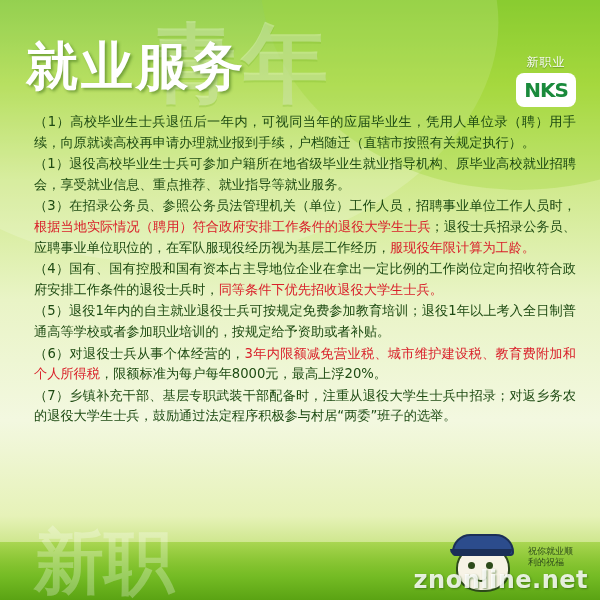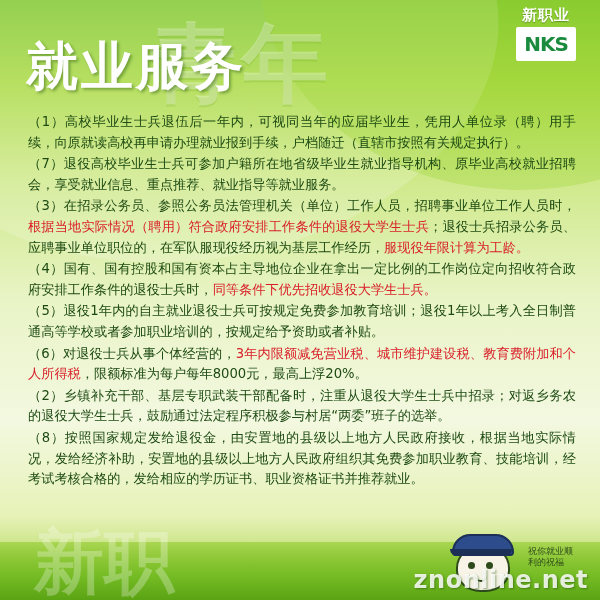--- a/index.html
+++ b/index.html
@@ -71,32 +71,33 @@
 
   
   .logo {
     position: absolute;
     right: 8px;
     top: 6px;
     width: 92px;
     text-align: center;
   }
   .logo-text {
-    font-size: 15px;
-    font-weight: bold;
+    font-size: 12px;
+    font-weight: normal;
     color: #ffffff;
     letter-spacing: 1px;
     text-shadow: 0 1px 1px rgba(60,110,10,0.6);
+    margin-top: 48px;
   }
   .logo-box {
     margin: 2px auto 0;
     width: 60px;
     height: 34px;
     background: #ffffff;
-    border-radius: 2px;
+    border-radius: 8px;
     display: flex;
     align-items: center;
     justify-content: center;
   }
   .logo-box-text {
     font-size: 20px;
     font-weight: bold;
     color: #1a8a3c;
     font-family: "DejaVu Sans", "Liberation Sans", sans-serif;
     letter-spacing: -1px;
@@ -119,21 +120,21 @@
     position: absolute;
     left: 28px;
     top: 112px;
     width: 548px;
     font-size: 13.2px;
     line-height: 20.6px;
     color: #1d4a12;
     text-align: justify;
   }
   .para {
-    margin: 0 0 1px 0;
+    margin: 0 0 1px 6px;
     text-indent: 0;
   }
   .hl {
     color: #d9202a;
   }
 
   
   .mascot {
     position: absolute;
     right: 76px;
@@ -227,27 +228,26 @@
     <div class="logo-text">新职业</div>
     <div class="logo-box">
       <span class="logo-box-text">NKS</span>
     </div>
   </div>
 
   <div class="title">就业服务</div>
 
   <div class="content">
     <p class="para" id="para-1"><span>（1）高校毕业生士兵退伍后一年内，可视同当年的应届毕业生，凭用人单位录（聘）用手续，向原就读高校再申请办理就业报到手续，户档随迁（直辖市按照有关规定执行）。</span></p>
-    <p class="para" id="para-2"><span>（7）退役高校毕业生士兵可参加户籍所在地省级毕业生就业指导机构、原毕业高校就业招聘会，享受就业信息、重点推荐、就业指导等就业服务。</span></p>
+    <p class="para" id="para-2"><span>（1）退役高校毕业生士兵可参加户籍所在地省级毕业生就业指导机构、原毕业高校就业招聘会，享受就业信息、重点推荐、就业指导等就业服务。</span></p>
     <p class="para" id="para-3"><span>（3）在招录公务员、参照公务员法管理机关（单位）工作人员，招聘事业单位工作人员时，</span><span class="hl">根据当地实际情况（聘用）符合政府安排工作条件的退役大学生士兵</span><span>；退役士兵招录公务员、应聘事业单位职位的，在军队服现役经历视为基层工作经历，</span><span class="hl">服现役年限计算为工龄。</span></p>
     <p class="para" id="para-4"><span>（4）国有、国有控股和国有资本占主导地位企业在拿出一定比例的工作岗位定向招收符合政府安排工作条件的退役士兵时，</span><span class="hl">同等条件下优先招收退役大学生士兵。</span></p>
     <p class="para" id="para-5"><span>（5）退役1年内的自主就业退役士兵可按规定免费参加教育培训；退役1年以上考入全日制普通高等学校或者参加职业培训的，按规定给予资助或者补贴。</span></p>
     <p class="para" id="para-6"><span>（6）对退役士兵从事个体经营的，</span><span class="hl">3年内限额减免营业税、城市维护建设税、教育费附加和个人所得税</span><span>，限额标准为每户每年8000元，最高上浮20%。</span></p>
-    <p class="para" id="para-7"><span>（2）乡镇补充干部、基层专职武装干部配备时，注重从退役大学生士兵中招录；对返乡务农的退役大学生士兵，鼓励通过法定程序积极参与村居“两委”班子的选举。</span></p>
-    <p class="para" id="para-8"><span>（8）按照国家规定发给退役金，由安置地的县级以上地方人民政府接收，根据当地实际情况，发给经济补助，安置地的县级以上地方人民政府组织其免费参加职业教育、技能培训，经考试考核合格的，发给相应的学历证书、职业资格证书并推荐就业。</span></p>
+    <p class="para" id="para-7"><span>（7）乡镇补充干部、基层专职武装干部配备时，注重从退役大学生士兵中招录；对返乡务农的退役大学生士兵，鼓励通过法定程序积极参与村居“两委”班子的选举。</span></p>
   </div>
 
   <div class="bg-bottom-band"></div>
   <div class="bg-bottom-char">新职</div>
 
   <div class="mascot">
     <div class="mascot-head"></div>
     <div class="mascot-cap"></div>
     <div class="mascot-cap-brim"></div>
     <div class="mascot-eye l"></div>

